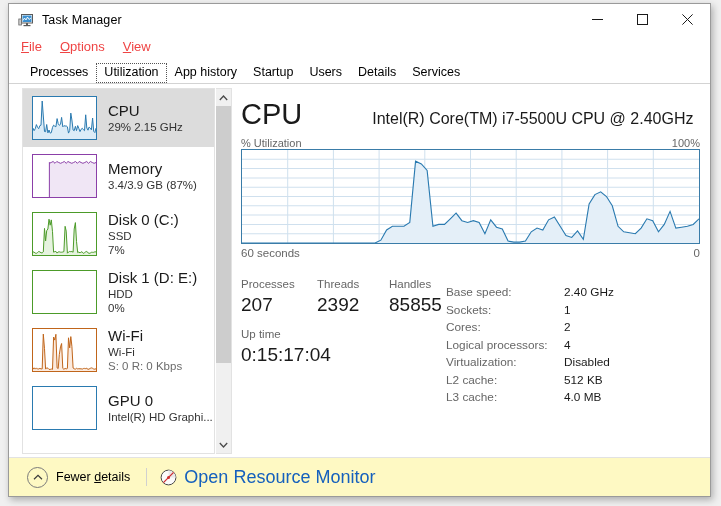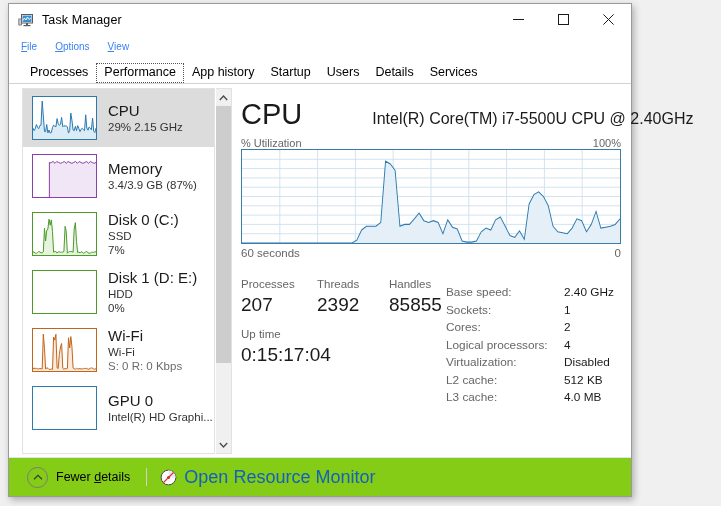--- a/index.html
+++ b/index.html
@@ -13,21 +13,21 @@
   #window {
     position: relative;
     width: 721px;
     height: 506px;
     overflow: hidden;
     background: #f0f0f0;
   }
   .frame {
     position: absolute;
     left: 8px; top: 3px;
-    width: 624px; height: 494px;
+    width: 703px; height: 494px;
     background: #ffffff;
     border: 1px solid #9a9a9a;
     box-sizing: border-box;
     box-shadow: 2px 3px 7px rgba(0,0,0,0.28);
   }
   
   .titlebar {
     position: absolute;
     left: 0; top: 0; right: 0;
     height: 31px;
@@ -61,22 +61,22 @@
   
   .menubar {
     position: absolute;
     left: 0; top: 31px;
     height: 22px;
     display: flex;
     align-items: center;
     padding-left: 12px;
   }
   .menuitem {
-    font-size: 10px;
-    color: #3b82f6;
+    font-size: 13px;
+    color: #ef4444;
     margin-right: 18px;
     cursor: default;
   }
   .menuitem u { text-decoration: underline; }
   
   .tabstrip {
     position: absolute;
     left: 0; top: 57px;
     right: 0;
     height: 22px;
@@ -277,21 +277,21 @@
   
   .footer {
     position: absolute;
     left: 0; right: 0; bottom: 0;
     height: 39px;
     border-top: 1px solid #e2e2e2;
     display: flex;
     align-items: center;
     padding-left: 18px;
     box-sizing: border-box;
-    background: #84cc16;
+    background: #fef9c3;
   }
   .chev-circle {
     width: 19px; height: 19px;
     border: 1px solid #7a7a7a;
     border-radius: 50%;
     display: flex;
     align-items: center;
     justify-content: center;
     flex: none;
   }
@@ -357,21 +357,21 @@
     </div>
 
     <div class="menubar">
       <span class="menuitem"><u>F</u>ile</span>
       <span class="menuitem"><u>O</u>ptions</span>
       <span class="menuitem"><u>V</u>iew</span>
     </div>
 
     <div class="tabstrip">
         <div class="tab">Processes</div>
-        <div class="tab active">Performance</div>
+        <div class="tab active">Utilization</div>
         <div class="tab">App history</div>
         <div class="tab">Startup</div>
         <div class="tab">Users</div>
         <div class="tab">Details</div>
         <div class="tab">Services</div>
       </div>
     <div class="tab-underline"></div>
 
     <div class="content">
 

